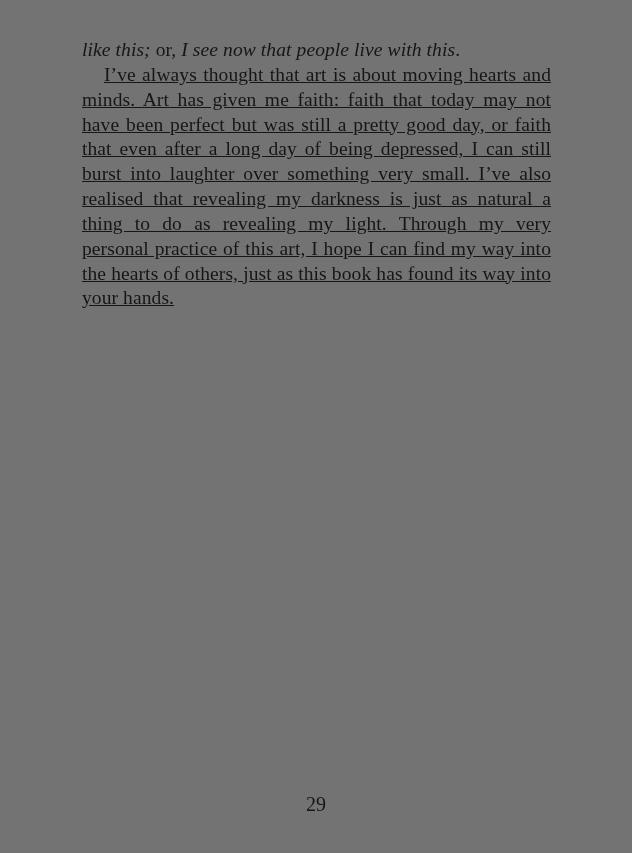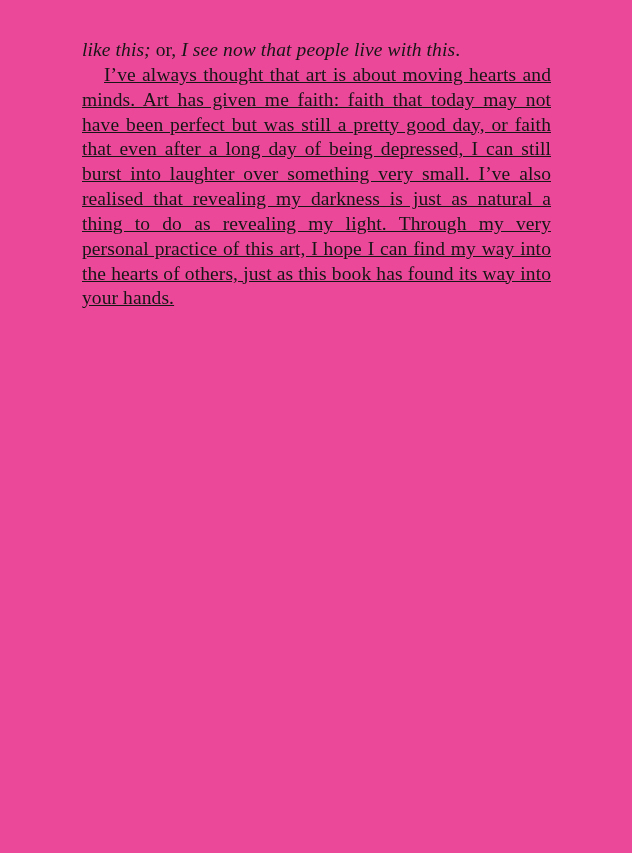--- a/index.html
+++ b/index.html
@@ -11,21 +11,21 @@
     height: 853px;
     background: #ffffff;
     position: relative;
     overflow: hidden;
     font-family: "Liberation Serif", serif;
     color: #161616;
   }
   .page {
     position: absolute;
     inset: 0;
-    background: #ec4899;
+    background: #737373;
     padding-left: 23px;
   }
   .text-block {
     position: absolute;
     left: 82px;
     top: 38px;
     width: 469px;
     font-size: 19.5px;
     line-height: 24.85px;
     text-align: justify;
@@ -54,13 +54,14 @@
   }
 </style>
 </head>
 <body>
 
 <div class="page">
   <div class="text-block">
     <p class="para continuation"><span class="italic">like this;</span><span> or, </span><span class="italic">I see now that people live with this</span><span>.</span></p>
     <p class="para indented">I’ve always thought that art is about moving hearts and minds. Art has given me faith: faith that today may not have been perfect but was still a pretty good day, or faith that even after a long day of being depressed, I can still burst into laughter over something very small. I’ve also realised that revealing my darkness is just as natural a thing to do as revealing my light. Through my very personal practice of this art, I hope I can find my way into the hearts of others, just as this book has found its way into your hands.</p>
   </div>
+  <div class="page-number">29</div>
 </div>
 
 </body></html>

